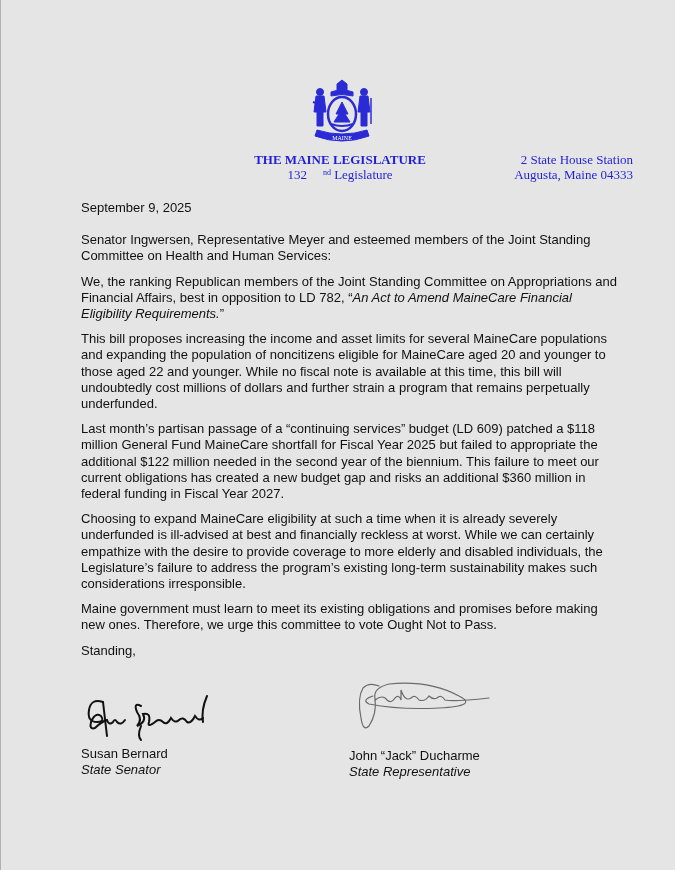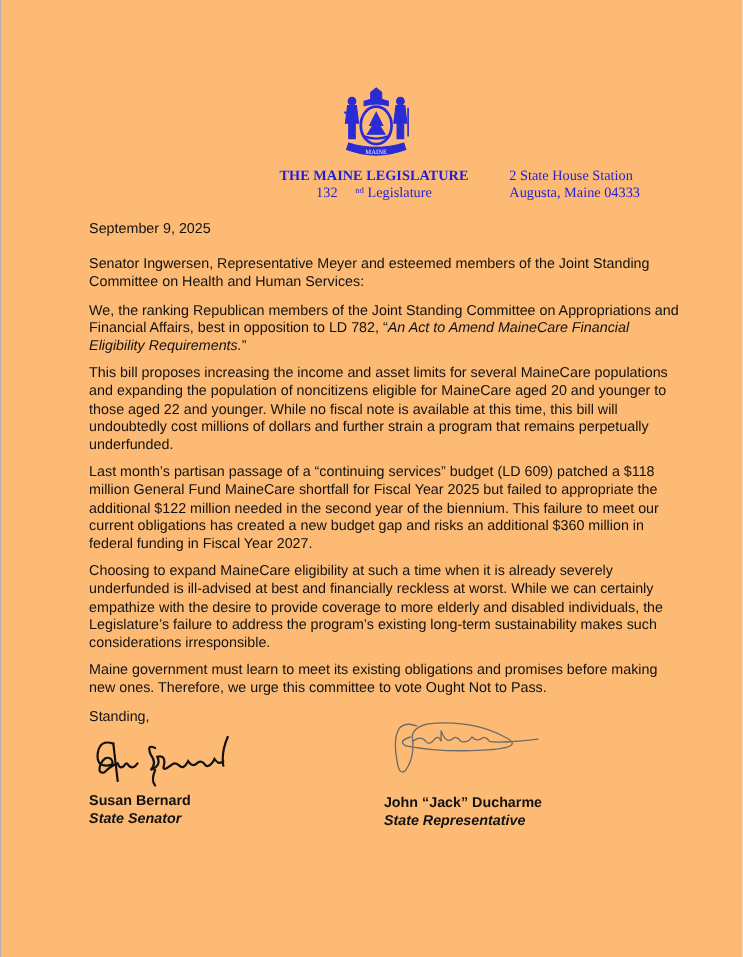--- a/index.html
+++ b/index.html
@@ -1,29 +1,29 @@
 <!DOCTYPE html>
 <html><head>
 <meta charset="utf-8">
 <style>
   html, body { margin: 0; padding: 0; background: #ffffff; }
   body { width: 675px; height: 870px; position: relative; overflow: hidden; }
-  .page { position: absolute; left: 0; top: 0; width: 675px; height: 870px; background: #fdba74; border-left: 1px solid #b0b0b0; box-sizing: border-box; }
+  .page { position: absolute; left: 0; top: 0; width: 675px; height: 870px; background: #e5e5e5; border-left: 1px solid #b0b0b0; box-sizing: border-box; }
   .seal { position: absolute; left: 306px; top: 78px; width: 70px; height: 76px; }
   .lh-name { position: absolute; top: 152px; left: 253px; width: 172px; text-align: center; font-family: "Liberation Serif", serif; color: #1f1fd8; font-size: 13px; line-height: 15px; }
   .lh-name .t1 { font-weight: bold; display: block; }
   .lh-name .t2 { display: block; }
   .lh-name sup { font-size: 8px; vertical-align: 4px; line-height: 0; margin-left: 16px; }
-  .lh-addr { position: absolute; top: 152px; left: 462px; width: 170px; text-align: left; font-family: "Liberation Serif", serif; color: #1f1fd8; font-size: 13px; line-height: 15px; }
+  .lh-addr { position: absolute; top: 152px; left: 462px; width: 170px; text-align: right; font-family: "Liberation Serif", serif; color: #1f1fd8; font-size: 13px; line-height: 15px; }
   .lh-addr span { display: block; }
   .body { position: absolute; left: 80px; top: 200px; width: 540px; font-family: "Liberation Sans", sans-serif; font-size: 13px; line-height: 16.2px; color: #111; }
   .body p { margin: 0 0 9px 0; }
   .date { margin-bottom: 16px !important; }
   .it { font-style: italic; }
-  .sigs { position: absolute; left: 80px; top: 646px; width: 540px; height: 110px; font-family: "Liberation Sans", sans-serif; font-size: 13px; line-height: 16px; color: #111; font-weight: bold; }
+  .sigs { position: absolute; left: 80px; top: 672px; width: 540px; height: 110px; font-family: "Liberation Sans", sans-serif; font-size: 13px; line-height: 16px; color: #111; }
   .sig1 { position: absolute; left: 0; top: 0; width: 200px; }
   .sig2 { position: absolute; left: 268px; top: 0; width: 220px; }
   .sig1 svg { position: absolute; left: 0; top: 20px; }
   .sig2 svg { position: absolute; left: 0; top: 6px; }
   .sig1 .nm { position: absolute; top: 74px; left: 0; white-space: nowrap; }
   .sig1 .ti { position: absolute; top: 90px; left: 0; font-style: italic; white-space: nowrap; }
   .sig2 .nm { position: absolute; top: 76px; left: 0; white-space: nowrap; }
   .sig2 .ti { position: absolute; top: 92px; left: 0; font-style: italic; white-space: nowrap; }
 </style>
 </head>

